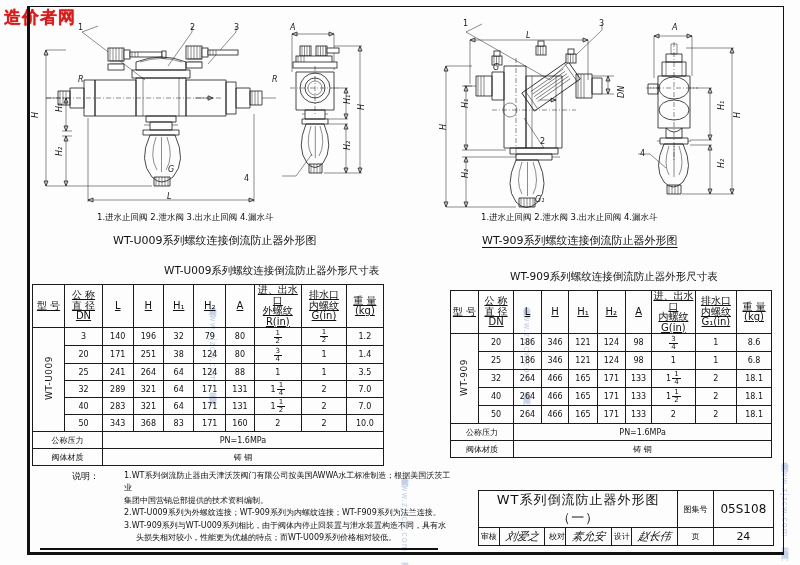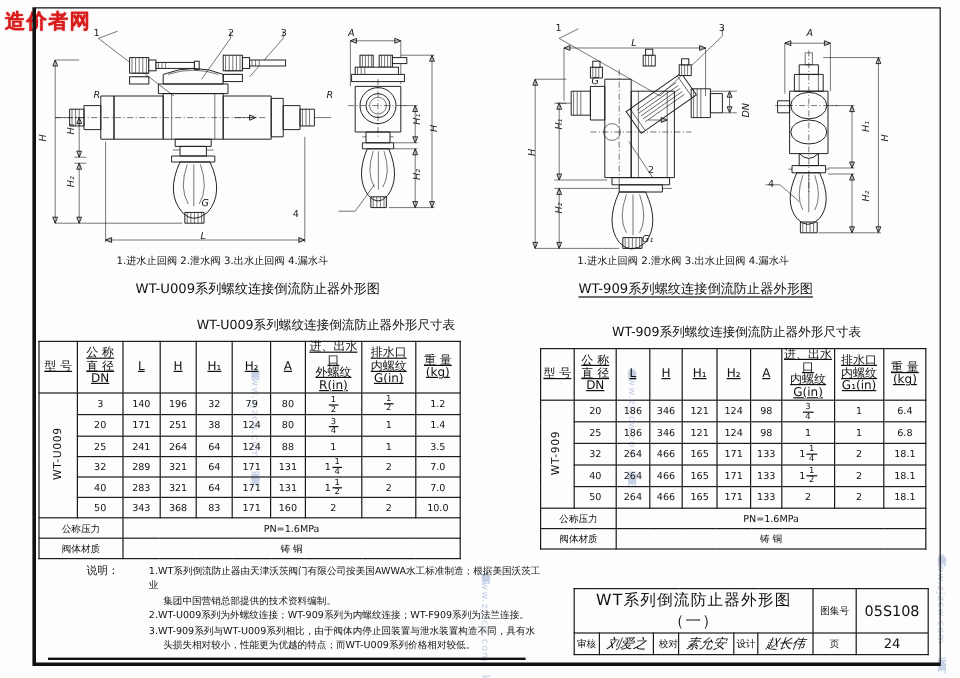--- a/index.html
+++ b/index.html
@@ -548,21 +548,21 @@
           <td>121</td>
           <td>124</td>
           <td>98</td>
           <td><span class="mixed">
               <span class="frac">
                 <span class="n">3</span>
                 <span class="d">4</span>
               </span>
             </span></td>
           <td>1</td>
-          <td>6.4</td>
+          <td>8.6</td>
         </tr>
         <tr>
           <td style="height:17px">25</td>
           <td>186</td>
           <td>346</td>
           <td>121</td>
           <td>124</td>
           <td>98</td>
           <td>1</td>
           <td>1</td>
@@ -617,21 +617,21 @@
         <td colspan="2" style="height:16px;">阀体材质</td>
         <td colspan="8">铸    铜</td>
       </tr>
     </tfoot>
   </table>
 
   <div class="notes" style="left:72px;top:470px;width:380px;">
     <div class="lbl">说明：</div>
     <div class="body">
       <div>1.WT系列倒流防止器由天津沃茨阀门有限公司按美国AWWA水工标准制造；根据美国沃茨工业</div>
-      <div style="margin-left:12px">集团中国营销总部提供的技术资料编制。</div>
+      <div style="">集团中国营销总部提供的技术资料编制。</div>
       <div>2.WT-U009系列为外螺纹连接；WT-909系列为内螺纹连接；WT-F909系列为法兰连接。</div>
       <div>3.WT-909系列与WT-U009系列相比，由于阀体内停止回装置与泄水装置构造不同，具有水</div>
       <div style="margin-left:12px">头损失相对较小，性能更为优越的特点；而WT-U009系列价格相对较低。</div>
     </div>
   </div>
   <div style="position:absolute;left:40px;top:548px;width:398px;border-top:2px solid #111;"></div>
 
   <table class="tblock" style="left:478px;top:490px;width:296px;">
     <tbody>
         <tr>

